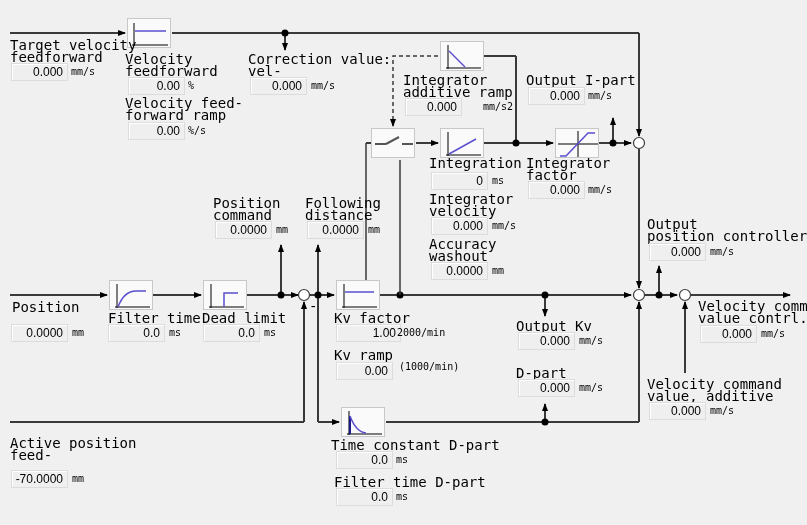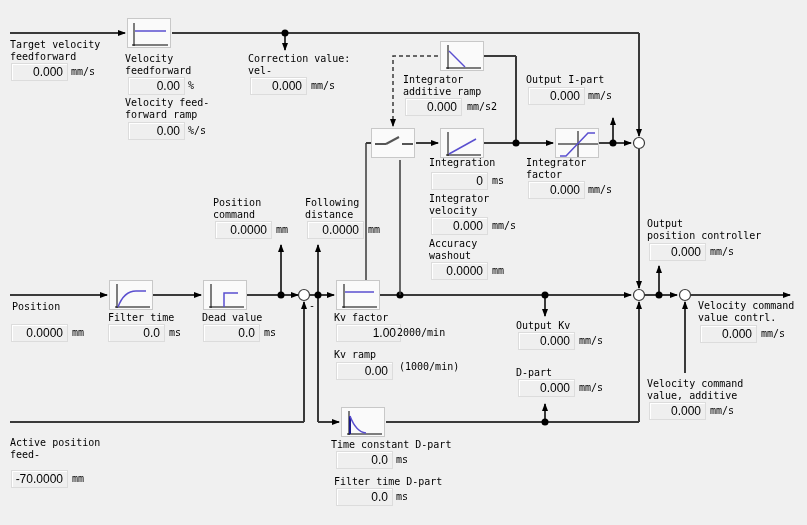--- a/index.html
+++ b/index.html
@@ -1,19 +1,19 @@
 <!DOCTYPE html>
 <html><head>
 <meta charset="utf-8">
 <style>
   html, body { margin:0; padding:0; }
   body { width:807px; height:525px; background:#f0f0f0; position:relative; overflow:hidden;
          font-family:"DejaVu Sans Mono","Liberation Mono",monospace; font-size:10px; color:#000; }
   #wires { position:absolute; left:0; top:0; width:807px; height:525px; }
-  .lbl { position:absolute; line-height:12px; white-space:nowrap; font-size:10px; letter-spacing:0px; }
+  .lbl { position:absolute; line-height:12px; white-space:nowrap; font-size:14px; letter-spacing:0px; }
   .fld { position:absolute; height:18px; background:#efefef; border:1px solid #dcdcdc;
          box-shadow: inset 1px 1px 0 #fff; text-align:right; padding-right:4px; box-sizing:border-box;
          line-height:17px; font-family:"Liberation Sans","DejaVu Sans",sans-serif; font-size:12px; }
   .unit { position:absolute; line-height:18px; font-size:10px; white-space:nowrap; }
   .blk { position:absolute; width:44px; height:30px; background:#fafafa; border:1px solid #c8c8c8; box-sizing:border-box; }
   .blk svg { position:absolute; left:0; top:0; }
 </style>
 </head>
 <body>
 
@@ -181,21 +181,21 @@
   <div>vel-</div>
 </div>
 <div class="fld" style="left:250px;top:77px;width:57px;">0.000</div>
 <div class="unit" style="left:311px;top:77px;">mm/s</div>
 
 <div class="lbl" style="left:403px;top:74px;">
   <div>Integrator</div>
   <div>additive ramp</div>
 </div>
 <div class="fld" style="left:405px;top:98px;width:57px;">0.000</div>
-<div class="unit" style="left:467px;top:98px;">mm/s2</div>
+<div class="unit" style="left:483px;top:98px;">mm/s2</div>
 
 <div class="lbl" style="left:526px;top:74px;">
   <div>Output I-part</div>
 </div>
 <div class="fld" style="left:528px;top:87px;width:57px;">0.000</div>
 <div class="unit" style="left:588px;top:87px;">mm/s</div>
 
 <div class="lbl" style="left:429px;top:157px;">
   <div>Integration</div>
 </div>
@@ -250,21 +250,21 @@
 <div class="fld" style="left:11px;top:324px;width:57px;">0.0000</div>
 <div class="unit" style="left:72px;top:324px;">mm</div>
 
 <div class="lbl" style="left:108px;top:312px;">
   <div>Filter time</div>
 </div>
 <div class="fld" style="left:108px;top:324px;width:57px;">0.0</div>
 <div class="unit" style="left:169px;top:324px;">ms</div>
 
 <div class="lbl" style="left:202px;top:312px;">
-  <div>Dead value</div>
+  <div>Dead limit</div>
 </div>
 <div class="fld" style="left:203px;top:324px;width:57px;">0.0</div>
 <div class="unit" style="left:264px;top:324px;">ms</div>
 
 <div class="lbl" style="left:334px;top:312px;">
   <div>Kv factor</div>
 </div>
 <div class="fld" style="left:336px;top:324px;width:65px;">1.00</div>
 <div class="unit" style="left:397px;top:324px;">2000/min</div>
 

